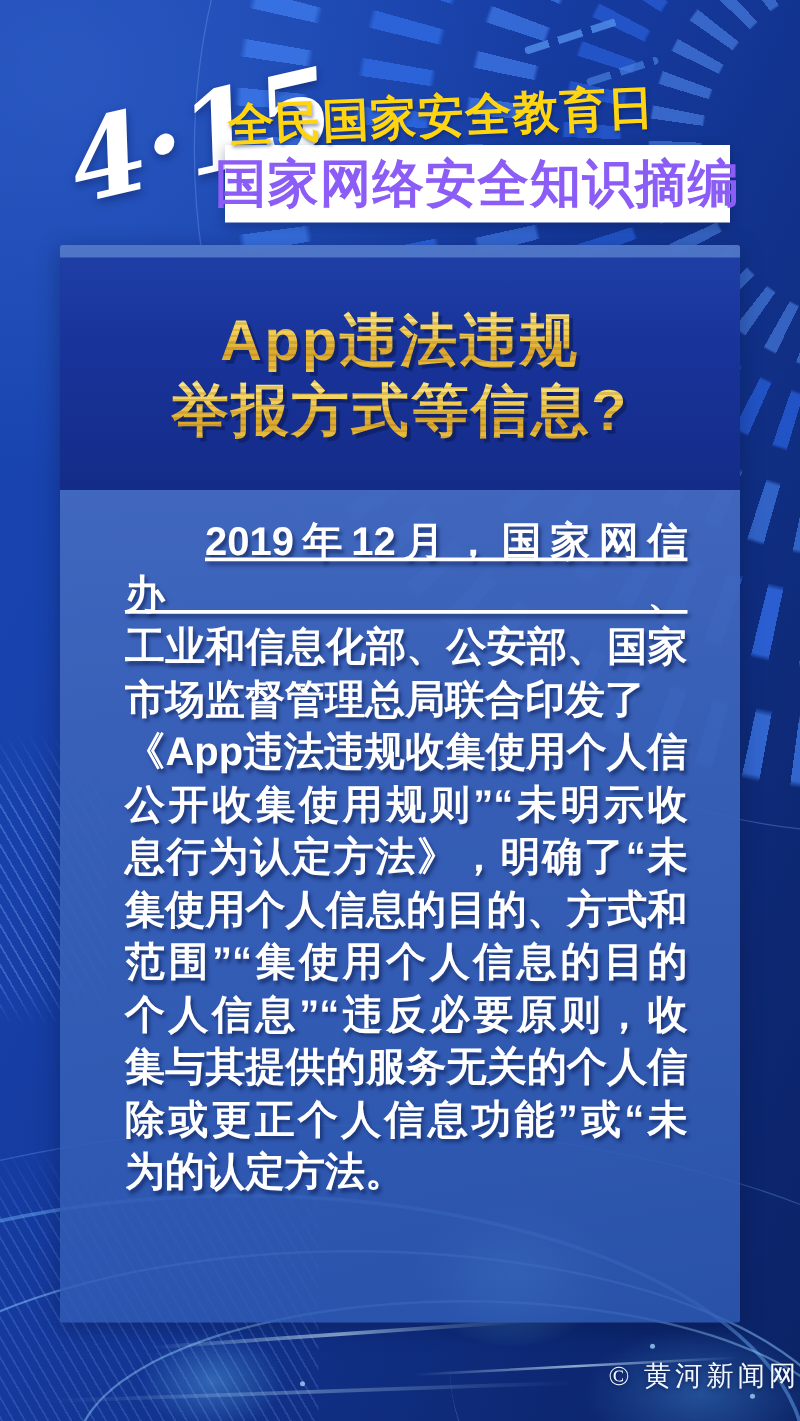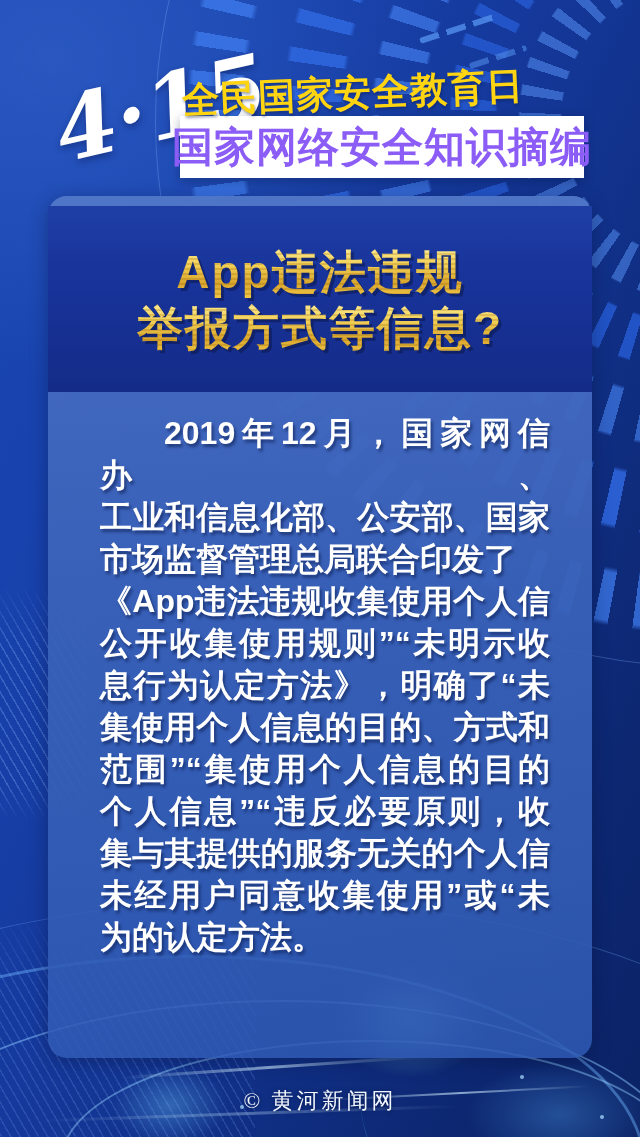--- a/index.html
+++ b/index.html
@@ -78,43 +78,43 @@
           font-size:37px;font-weight:900;letter-spacing:1px;line-height:1;
           transform:rotate(-2.5deg);transform-origin:left bottom;
           text-shadow:1px 2px 3px rgba(10,25,80,.45);}
   .banner-box{position:absolute;left:180px;top:116px;z-index:5;width:404px;height:62px;
           background:#ffffff;display:flex;align-items:center;justify-content:center;
           box-shadow:0 3px 10px rgba(6,16,55,.35);}
   .banner-box span{font-size:41px;font-weight:900;color:#8b5cf6;letter-spacing:1px;white-space:nowrap;}
 
   
   .panel{position:absolute;left:48px;top:196px;width:544px;height:862px;z-index:3;
-         border-radius:19px;box-shadow:0 4px 18px rgba(5,15,50,.35);
+         border-radius:2px;box-shadow:0 4px 18px rgba(5,15,50,.35);
          background:linear-gradient(178deg,rgba(80,119,199,.97) 0%,rgba(68,106,192,.96) 18%,
                     rgba(58,98,185,.94) 45%,rgba(52,94,182,.90) 75%,rgba(47,90,180,.84) 100%);}
   .title-box{position:absolute;left:0;right:0;top:10px;height:184px;
          background:linear-gradient(180deg,#1e3ea6 0%,#18339a 40%,#142c88 100%);
          display:flex;flex-direction:column;justify-content:center;align-items:center;padding-top:2px;}
   .title-line{font-size:46px;font-weight:900;line-height:56px;letter-spacing:2px;text-align:center;
          color:#f0c844;white-space:nowrap;
          filter:drop-shadow(3px 3px 0 rgba(8,18,60,.45));}
   @supports ((-webkit-background-clip:text) or (background-clip:text)){
     .title-line{
       background:repeating-linear-gradient(0deg,rgba(140,90,10,.22) 0 2px,transparent 2px 5px),
                  linear-gradient(180deg,#fbe98e 8%,#f2cf55 38%,#d9a62c 70%,#f0c647 95%);
       -webkit-background-clip:text;background-clip:text;color:transparent;}
   }
   .body-text{padding:216px 42px 0 52px;}
   .bline{font-size:32px;line-height:42px;font-weight:700;color:#ffffff;
          text-shadow:2px 3px 3px rgba(8,22,70,.55);letter-spacing:0;}
   .bline.just{text-align:justify;text-align-last:justify;}
-  .bline.indent{text-indent:64px;}
+  .bline.indent{text-indent:64px;text-decoration:underline;}
 
   
-  .credit{position:absolute;left:0;right:0;top:1086px;z-index:4;text-align:center;
+  .credit{position:absolute;left:0;right:0;top:1086px;z-index:4;text-align:right;
           font-family:"Liberation Serif","DejaVu Serif",serif;
           font-size:22px;letter-spacing:3px;color:#f2f7ff;
           text-shadow:0 1px 4px rgba(0,10,40,.6);}
 </style>
 </head>
 <body>
 
 <div class="poster">
 
   <div class="ring r1"></div>
@@ -160,20 +160,20 @@
     <div class="bline just indent">2019年12月，国家网信办、</div>
         <div class="bline just">工业和信息化部、公安部、国家</div>
         <div class="bline">市场监督管理总局联合印发了</div>
         <div class="bline just">《App违法违规收集使用个人信</div>
         <div class="bline just">公开收集使用规则”“未明示收</div>
         <div class="bline just">息行为认定方法》，明确了“未</div>
         <div class="bline just">集使用个人信息的目的、方式和</div>
         <div class="bline just">范围”“集使用个人信息的目的</div>
         <div class="bline just">个人信息”“违反必要原则，收</div>
         <div class="bline just">集与其提供的服务无关的个人信</div>
-        <div class="bline just">未经用户同意收集使用”或“未</div>
+        <div class="bline just">除或更正个人信息功能”或“未</div>
         <div class="bline">为的认定方法。</div>
       </div>
   </section>
 
   <div class="credit">© 黄河新闻网</div>
 
 </div>
 
 </body></html>

